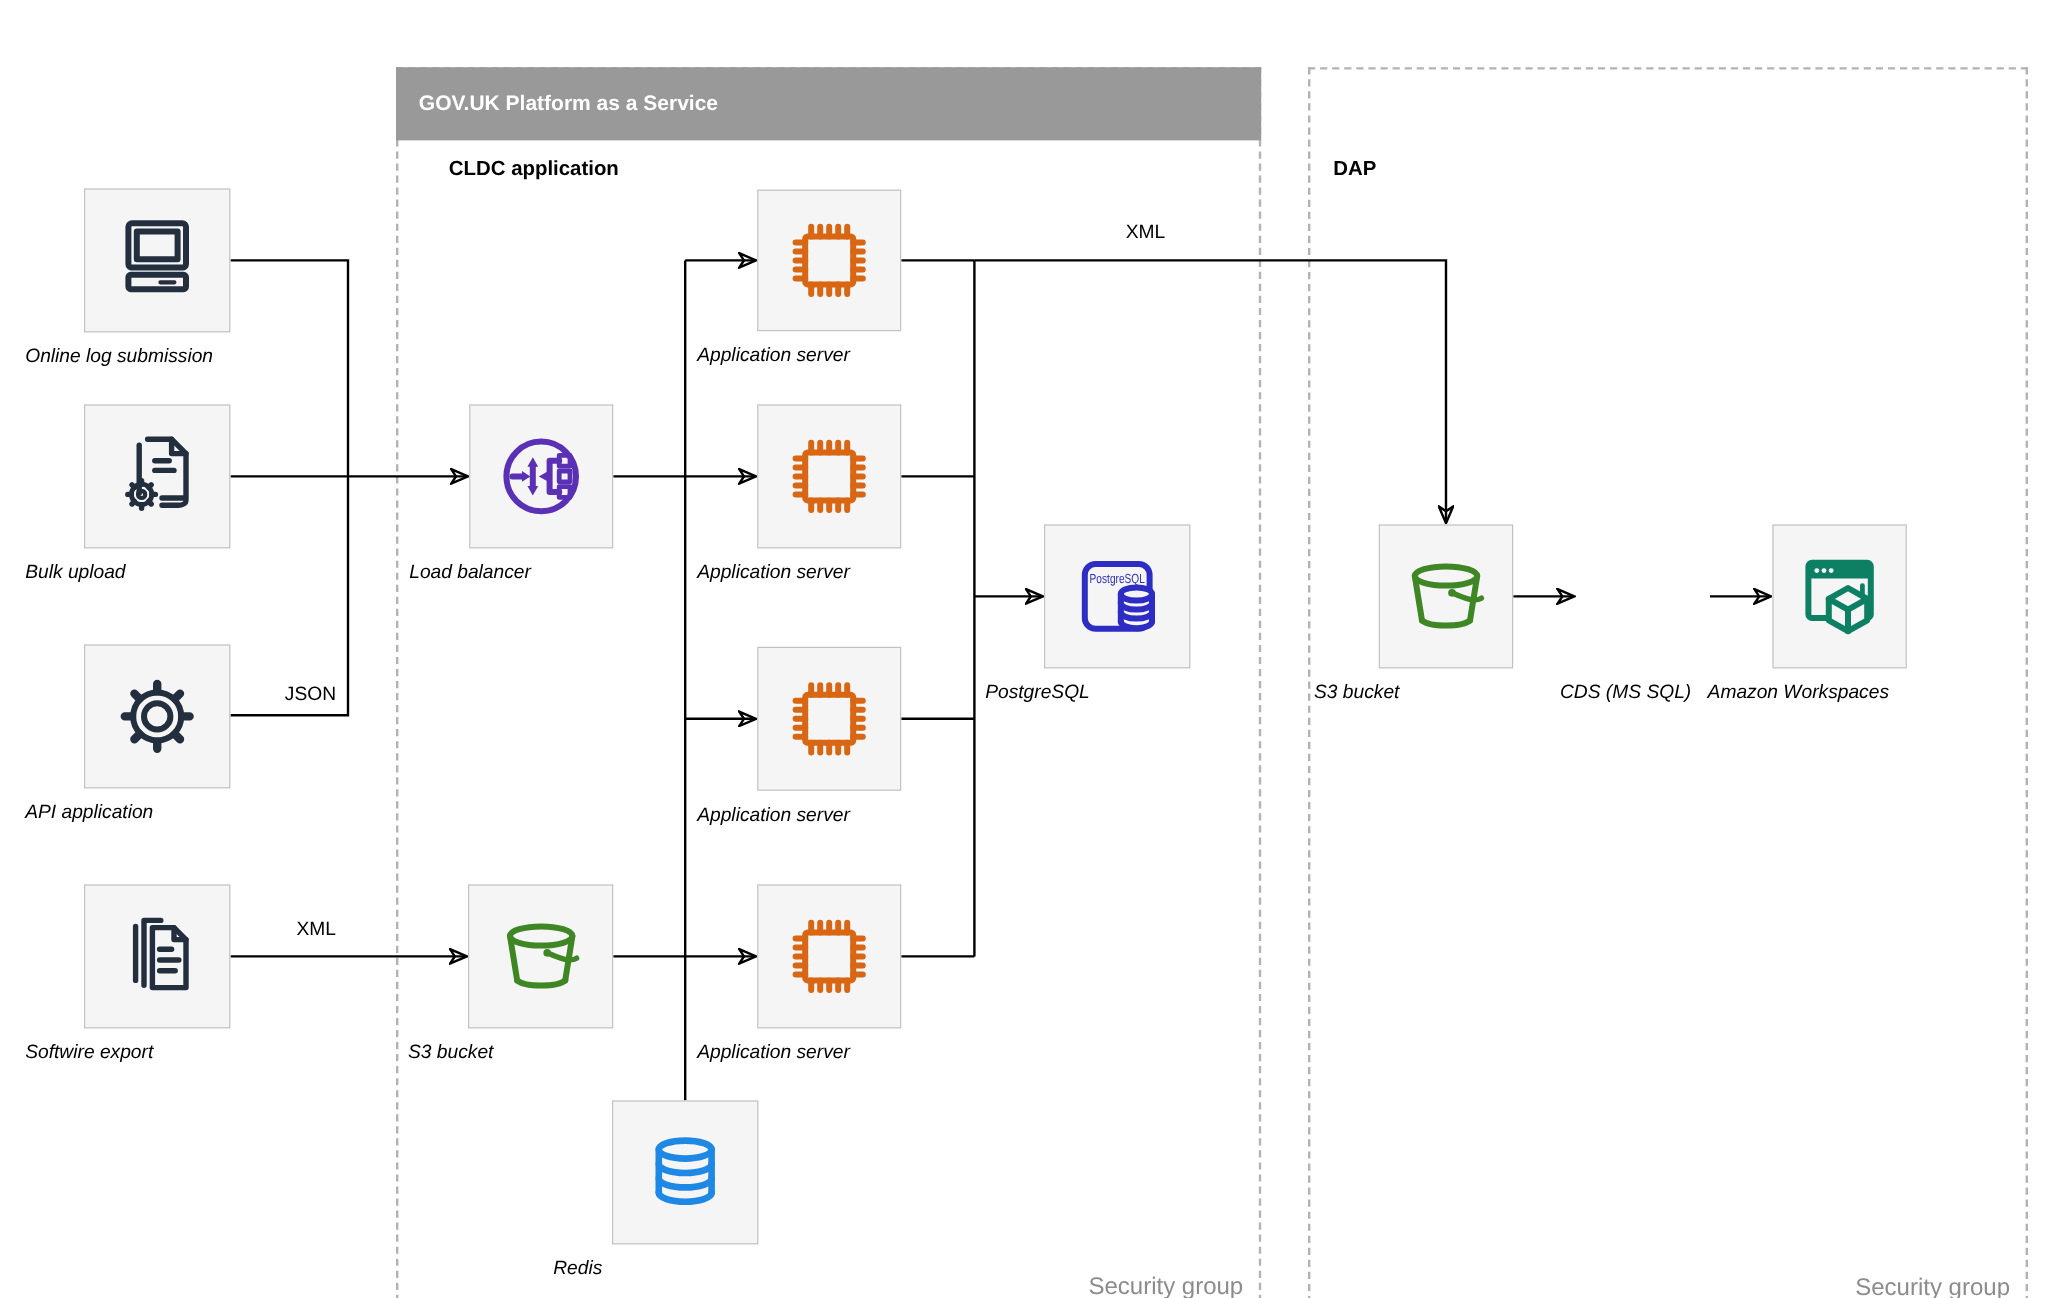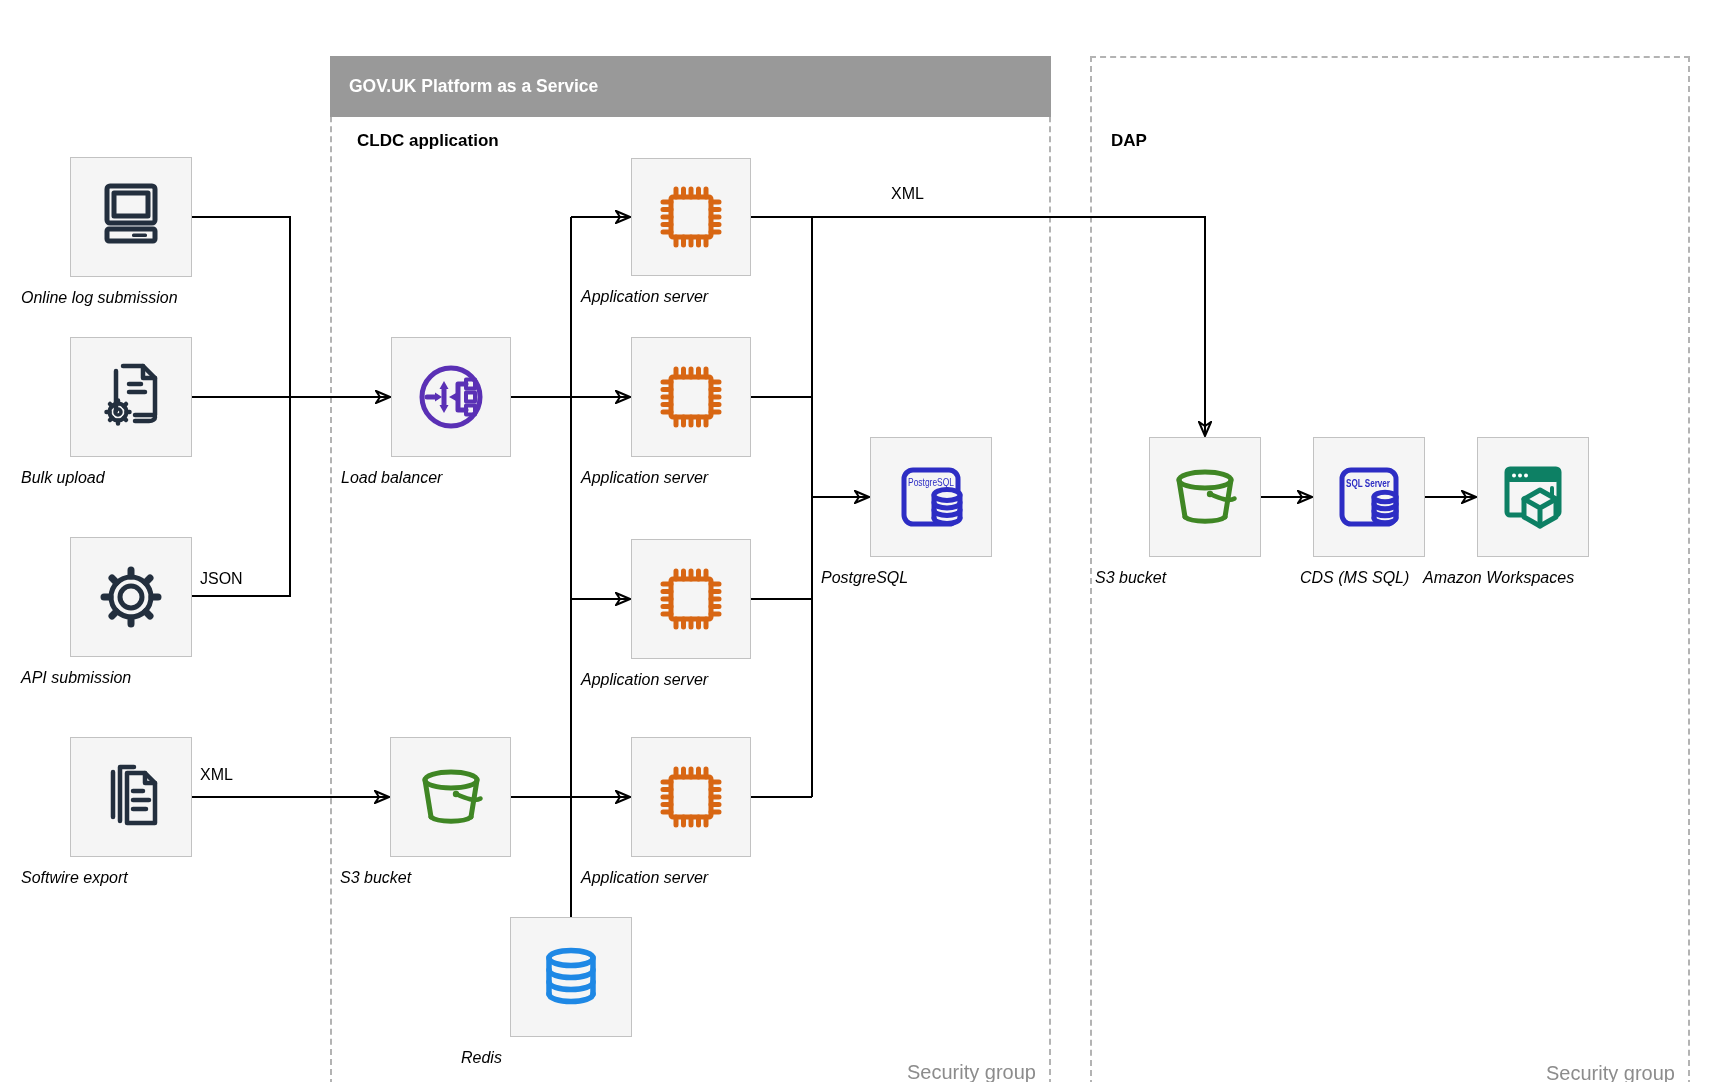--- a/index.html
+++ b/index.html
@@ -6,34 +6,34 @@
   body{font-family:"Liberation Sans", sans-serif;}
   #canvas{position:relative;width:1712px;height:1082px;background:#ffffff;overflow:hidden;margin-top:36px;}
   .container{position:absolute;border:2px dashed #b3b3b3;box-sizing:border-box;background:transparent;}
   .hdr{position:absolute;left:-2px;top:-2px;right:-2px;height:61px;background:#999999;color:#ffffff;
        font-weight:bold;font-size:17.5px;line-height:61px;padding-left:19px;}
   .sub{position:absolute;font-weight:bold;font-size:17px;color:#000;}
   .secgroup{position:absolute;right:13px;bottom:9px;color:#8c8c8c;font-size:20px;}
   .node{position:absolute;background:#f5f5f5;border:1px solid #c2c2c2;box-sizing:border-box;
         display:flex;align-items:center;justify-content:center;}
   .nlabel{position:absolute;width:220px;text-align:left;font-size:16px;color:#000;white-space:nowrap;font-style:italic;}
-  .elabel{position:absolute;width:80px;text-align:left;font-size:16px;color:#000;}
+  .elabel{position:absolute;width:80px;text-align:right;font-size:16px;color:#000;}
   #edges{position:absolute;left:0;top:0;}
   #edges path{stroke:#000;stroke-width:2;fill:none;}
 </style>
 </head>
 <body>
 
 <div id="canvas">
 
   <div class="container" id="paas" style="left:330px;top:20px;width:721px;height:1039px;">
     <div class="hdr">
       <span>GOV.UK Platform as a Service</span>
     </div>
-    <div class="sub" style="left:25px;top:73px;text-align:center;">CLDC application</div>
+    <div class="sub" style="left:42px;top:73px;text-align:center;">CLDC application</div>
     <div class="secgroup">Security group</div>
   </div>
 
   <div class="container" id="aws" style="left:1090px;top:20px;width:600px;height:1040px;">
     <div class="sub" style="left:19px;top:73px;">DAP</div>
     <div class="secgroup">Security group</div>
   </div>
 
   <svg id="edges" width="1712" height="1082" viewBox="0 0 1712 1082">
     <defs>
@@ -95,21 +95,21 @@
   <div class="nlabel" style="left:21px;top:433px;">Bulk upload</div>
 
   <div class="node" style="left:70px;top:501px;width:122px;height:120px;">
     <svg width="80" height="80" viewBox="0 0 80 80" fill="none" stroke="#232f3e" stroke-width="5" stroke-linecap="round">
       <circle cx="40" cy="40" r="20"></circle>
       <circle cx="40" cy="40" r="11"></circle>
       <path d="M40,13 V19 M40,61 V67 M13,40 H19 M61,40 H67
                M21,21 l4.2,4.2 M54.8,54.8 L59,59 M59,21 l-4.2,4.2 M25.2,54.8 L21,59" stroke-width="7"></path>
     </svg>
   </div>
-  <div class="nlabel" style="left:21px;top:633px;">API submission</div>
+  <div class="nlabel" style="left:21px;top:633px;">API application</div>
 
   <div class="node" style="left:70px;top:701px;width:122px;height:120px;">
     <svg width="80" height="80" viewBox="0 0 80 80" fill="none" stroke="#232f3e" stroke-width="4.5" stroke-linejoin="round" stroke-linecap="round">
       <path d="M22,15 V60"></path>
       <path d="M29,10 V64 M29,10 H43"></path>
       <path d="M36,16 H54 L64,26 V66 H36 Z"></path>
       <path d="M54,16 V26 H64"></path>
       <path d="M42,34 H52"></path>
       <path d="M42,43 H58"></path>
       <path d="M42,52 H55"></path>
@@ -220,32 +220,20 @@
     <svg width="80" height="80" viewBox="0 0 80 80" fill="none" stroke="#3f8624" stroke-width="5" stroke-linejoin="round" stroke-linecap="round">
       <ellipse cx="40" cy="23" rx="26" ry="8"></ellipse>
       <path d="M14,23 L20,60 M66,23 L60,60"></path>
       <path d="M20,60 A21,6 0 0 0 60,60"></path>
       <circle cx="45" cy="37" r="3.2" fill="#3f8624" stroke="none"></circle>
       <path d="M45,37 C55,41.5 64,45 69.5,41.5" stroke-width="4.5"></path>
     </svg>
   </div>
   <div class="nlabel" style="left:1095px;top:533px;">S3 bucket</div>
 
-  <div class="node" style="left:1313px;top:401px;width:112px;height:120px;">
-    <svg width="80" height="80" viewBox="0 0 80 80" fill="none" stroke="#2d2dc4" stroke-width="5" stroke-linejoin="round" stroke-linecap="round">
-      <rect x="13" y="13" width="54" height="54" rx="9"></rect>
-      <text x="39" y="30" text-anchor="middle" font-size="11" font-weight="bold" font-family="Liberation Sans, sans-serif" fill="#2d2dc4" stroke="none" textLength="44" lengthAdjust="spacingAndGlyphs">SQL Server</text>
-      <path d="M45,40 A11,4.8 0 0 1 67,40 V61 A11,4.8 0 0 1 45,61 Z" fill="#f5f5f5" stroke="none"></path>
-      <path d="M45,40 V61 M67,40 V61"></path>
-      <path d="M45,47 A11,4.8 0 0 0 67,47"></path>
-      <path d="M45,54 A11,4.8 0 0 0 67,54"></path>
-      <path d="M45,61 A11,4.8 0 0 0 67,61"></path>
-      <ellipse cx="56" cy="40" rx="11" ry="4.8" fill="#f5f5f5"></ellipse>
-    </svg>
-  </div>
   <div class="nlabel" style="left:1300px;top:533px;">CDS (MS SQL)</div>
 
   <div class="node" style="left:1477px;top:401px;width:112px;height:120px;">
     <svg width="80" height="80" viewBox="0 0 80 80" fill="none" stroke="#0d8064" stroke-width="5" stroke-linejoin="round" stroke-linecap="round">
       <rect x="14" y="12" width="52" height="46" rx="3"></rect>
       <rect x="14" y="12" width="52" height="13" rx="3" fill="#0d8064" stroke="none"></rect>
       <circle cx="21" cy="18.5" r="2" fill="#ffffff" stroke="none"></circle>
       <circle cx="27" cy="18.5" r="2" fill="#ffffff" stroke="none"></circle>
       <circle cx="33" cy="18.5" r="2" fill="#ffffff" stroke="none"></circle>
       <path d="M59,31 V50" stroke-width="4"></path>

